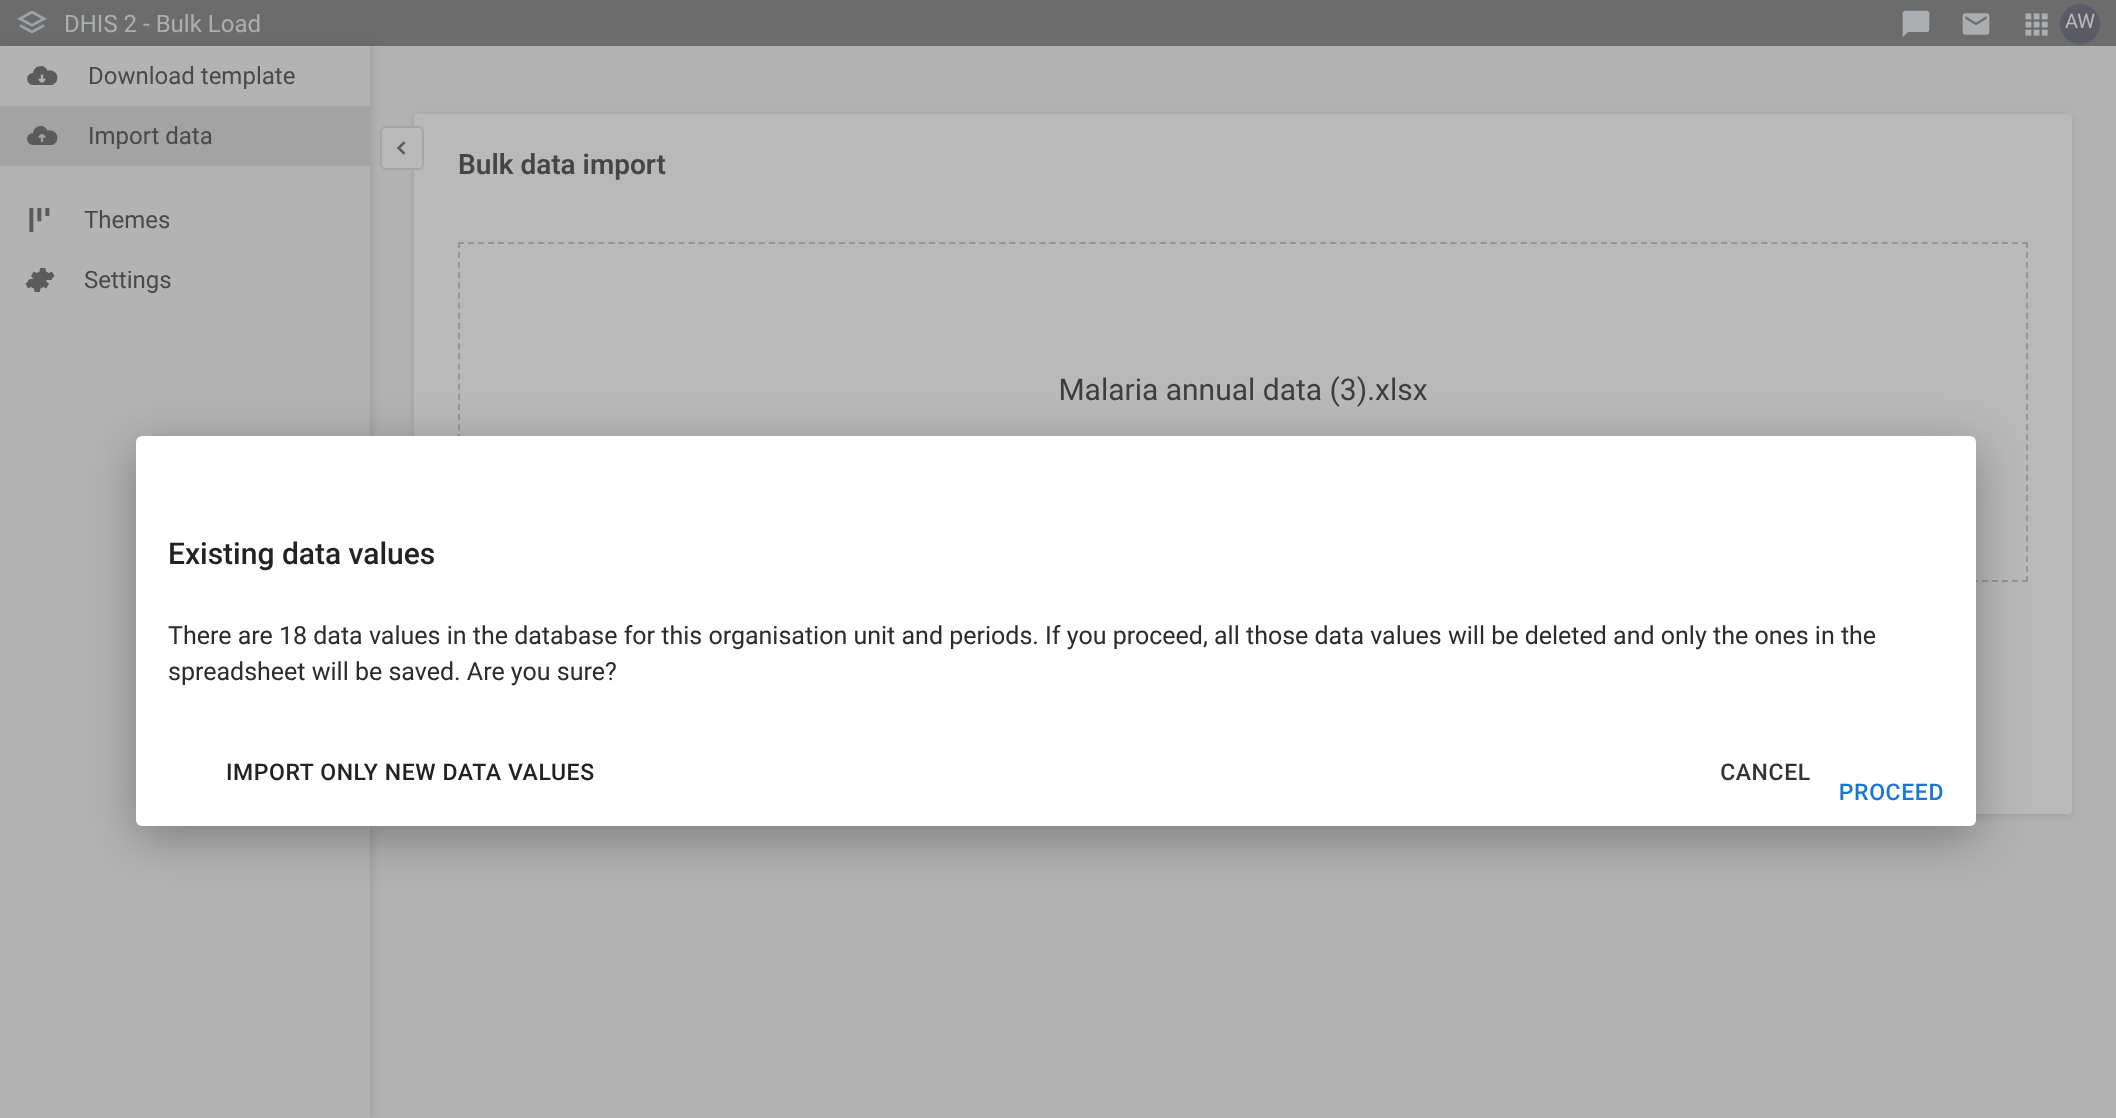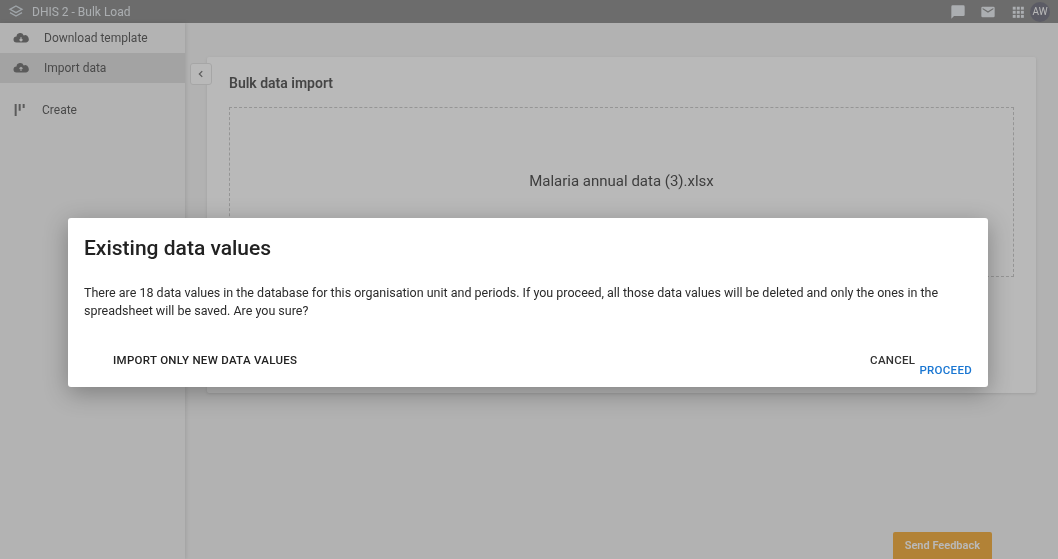--- a/index.html
+++ b/index.html
@@ -88,21 +88,21 @@
   }
   .card {
     background: #fff;
     border-radius: 2px;
     box-shadow: 0 1px 3px rgba(0,0,0,.15);
     padding: 18px 22px 22px;
   }
   .card h3 {
     font-size: 14px;
     font-weight: 600;
-    margin-bottom: 16px;
+    margin-bottom: 30px;
   }
   .dropzone {
     border: 1px dashed #bdbdbd;
     height: 170px;
     display: flex;
     flex-direction: column;
     align-items: center;
     justify-content: center;
     padding-top: 36px;
     font-size: 15px;
@@ -153,42 +153,43 @@
     position: absolute;
     left: 68px;
     top: 218px;
     width: 920px;
     background: #fff;
     border-radius: 3px;
     box-shadow: 0 6px 24px rgba(0,0,0,.3);
     padding: 18px 16px 10px 16px;
   }
   .dialog h4 {
-    font-size: 21px;
+    font-size: 15px;
     font-weight: 500;
     color: #222;
     margin-bottom: 24px;
+    margin-top: 32px;
   }
   .dialog p {
     font-size: 12.5px;
     color: #2b2b2b;
     line-height: 1.4;
   }
   .dialog .actions {
     display: flex;
     align-items: center;
     margin-top: 24px;
     font-size: 11.5px;
     font-weight: 500;
     letter-spacing: .3px;
     padding-left: 29px;
   }
   .dialog .left-action { color: #222; }
   .dialog .spacer { flex: 1; }
-  .dialog .btn-cancel { color: #333; margin-right: 4px; }
+  .dialog .btn-cancel { color: #333; margin-right: 14px; }
   .dialog .btn-proceed { color: #1976d2; margin-top: 20px; }
 
   svg { display:block; }
 </style>
 </head>
 <body>
 
 <div class="header">
   <span class="logo">
     <svg width="16" height="16" viewBox="0 0 24 24" fill="none" stroke="#cfd9e1" stroke-width="2">
@@ -243,21 +244,29 @@
       </span>
       <span>Import data</span>
     </div>
     <div class="group-gap"></div>
     <div class="item">
       <span class="icon">
         <svg width="16" height="16" viewBox="0 0 24 24" fill="#555">
             <path d="M4 3h3v18H4zM10 3h3v10h-3zM16 3h3v6h-3z"></path>
           </svg>
       </span>
-      <span>Create</span>
+      <span>Themes</span>
+    </div>
+    <div class="item">
+      <span class="icon">
+        <svg width="16" height="16" viewBox="0 0 24 24" fill="#555">
+            <path d="M12 8a4 4 0 1 0 0 8 4 4 0 0 0 0-8zm9 4a7.7 7.7 0 0 0-.1-1.2l2.1-1.6-2-3.4-2.5 1a7.6 7.6 0 0 0-2-1.2l-.4-2.6h-4l-.4 2.6c-.7.3-1.4.7-2 1.2l-2.5-1-2 3.4 2.1 1.6A7.7 7.7 0 0 0 3 12c0 .4 0 .8.1 1.2L1 14.8l2 3.4 2.5-1c.6.5 1.3.9 2 1.2l.4 2.6h4l.4-2.6c.7-.3 1.4-.7 2-1.2l2.5 1 2-3.4-2.1-1.6c.1-.4.1-.8.1-1.2z"></path>
+          </svg>
+      </span>
+      <span>Settings</span>
     </div>
   </div>
 
   <div class="collapse-btn">
     <svg width="10" height="10" viewBox="0 0 24 24" fill="none" stroke="#555" stroke-width="3">
         <polyline points="15,5 8,12 15,19"></polyline>
       </svg>
 
   </div>
 
@@ -275,21 +284,20 @@
       </div>
 
       <ul class="bullets">
         <li>01/01/2018: Create 9 data values</li>
       </ul>
 
       <button class="import-btn">IMPORT DATA</button>
     </div>
   </div>
 
-  <div class="feedback-btn">Send Feedback</div>
 </div>
 
 <div class="scrim"></div>
 <div class="dialog">
   <h4>Existing data values</h4>
   <p>There are 18 data values in the database for this organisation unit and periods. If you proceed, all those data values will be deleted and only the ones in the spreadsheet will be saved. Are you sure?</p>
   <div class="actions">
     <span class="left-action">IMPORT ONLY NEW DATA VALUES</span>
     <span class="spacer"></span>
     <span class="btn-cancel">CANCEL</span>

